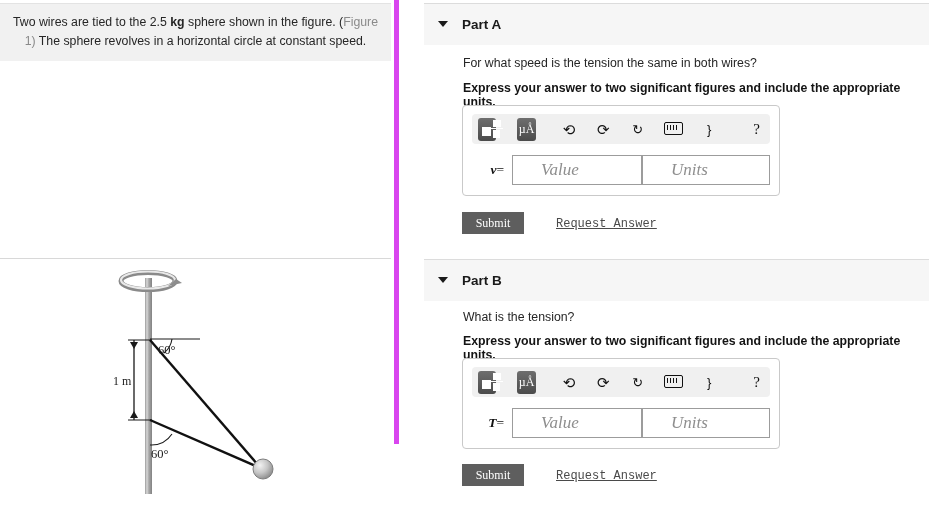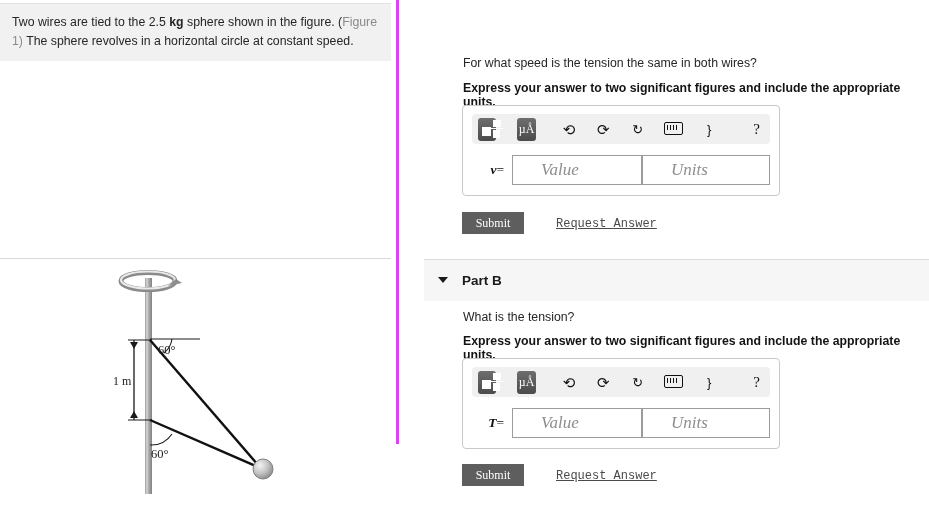--- a/index.html
+++ b/index.html
@@ -20,23 +20,24 @@
     width: 929px;
     height: 510px;
   }
 
   
   .left-panel {
     position: absolute;
     left: 0; top: 0;
     width: 399px;
     height: 444px;
-    border-right: 3px solid #d946ef;
+    border-right: 5px solid #d946ef;
     box-sizing: border-box;
     background: #ffffff;
+    text-align: center;
   }
   .problem-statement {
     position: absolute;
     left: 0; top: 3px;
     width: 391px;
     padding: 9px 12px 11px 12px;
     box-sizing: border-box;
     background: #f1f1f1;
     border-top: 1px solid #e3e3e3;
     font-size: 12.3px;
@@ -332,20 +333,24 @@
         <text x="158" y="92" font-family="Liberation Serif, serif" font-size="12.5" fill="#1a1a1a">60°</text>
         <text x="151" y="196" font-family="Liberation Serif, serif" font-size="12.5" fill="#1a1a1a">60°</text>
 
         <circle cx="263" cy="207" r="10" fill="url(#ballGrad)" stroke="#7d7d7d" stroke-width="1"></circle>
       </svg>
     </div>
   </div>
 
   <div class="right-panel">
 
+    <div class="part-header" style="top:3px;">
+      <div class="part-caret"></div>
+      <div class="part-title">Part A</div>
+    </div>
 
     <div class="question-text" style="top:56px;">For what speed is the tension the same in both wires?</div>
     <div class="instruction-text" style="top:81px;">Express your answer to two significant figures and include the appropriate units.</div>
 
     <div class="answer-box" style="top:105px;">
       <div class="mathtoolbar">
         <div class="tb-sq">
           <span class="b1"></span>
             <span class="b3"></span>
             <span class="bar"></span>

